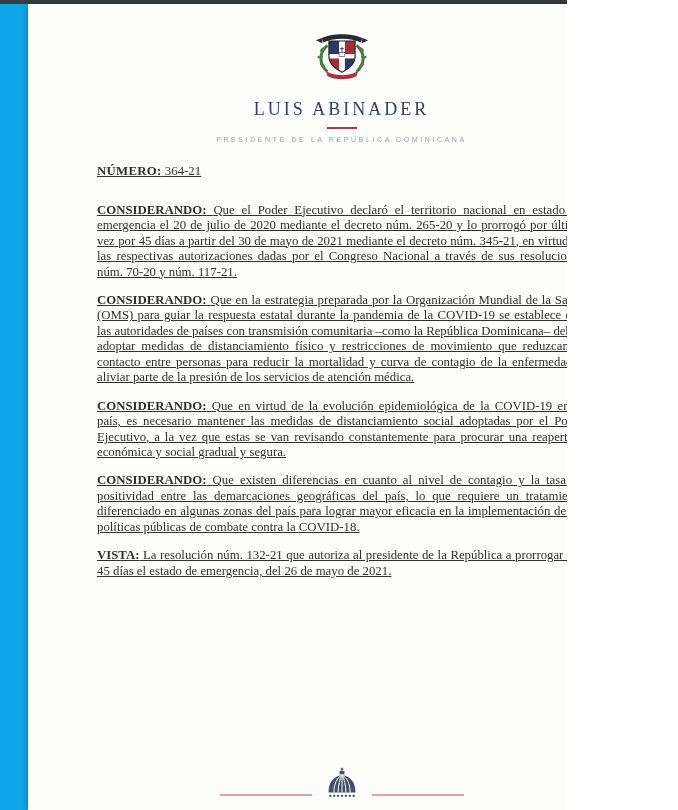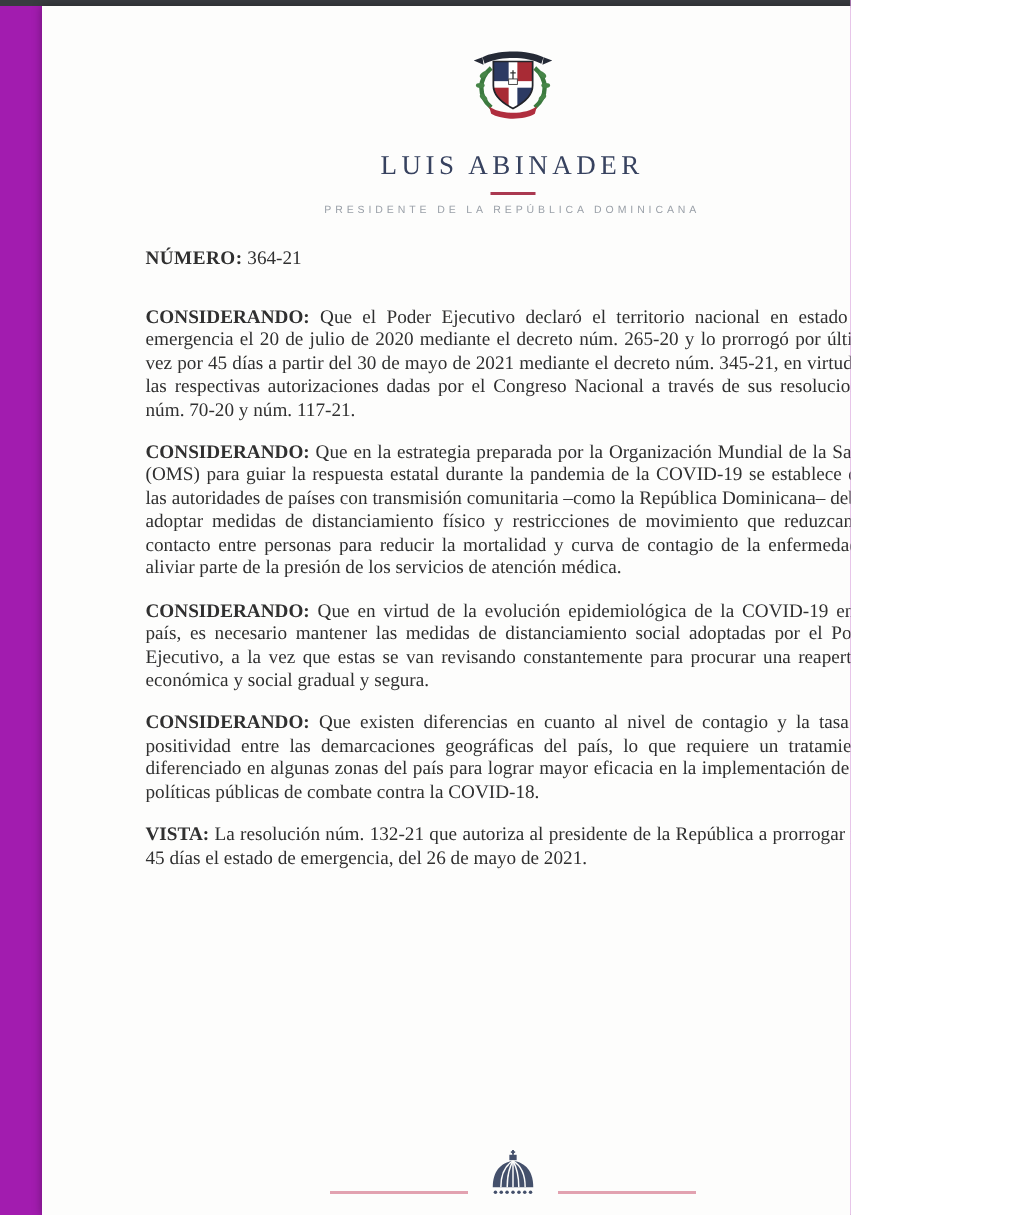--- a/index.html
+++ b/index.html
@@ -1,20 +1,20 @@
 <!DOCTYPE html>
 <html><head>
 <meta charset="utf-8">
 <style>
   html, body { margin: 0; padding: 0; }
   .stage {
     position: relative;
     width: 567px;
     height: 810px;
-    background: #a21caf;
+    background: #0ea5e9;
     overflow: hidden;
     font-family: "Liberation Serif", serif;
   }
   .top-bar {
     position: absolute;
     left: 0; top: 0;
     width: 100%; height: 4px;
     background: #393c40;
   }
   .page {
@@ -42,20 +42,21 @@
     font-family: "Liberation Sans", sans-serif;
     font-size: 7px;
     letter-spacing: 2.6px;
     color: #9aa0a8;
   }
   .content {
     padding: 21px 71px 0 69px;
     color: #303030;
     font-size: 12.8px;
     line-height: 15.5px;
+    text-decoration: underline;
   }
   .numero { margin-bottom: 23px; }
   .numero b { letter-spacing: .3px; }
   .para {
     text-align: justify;
     margin-bottom: 9px;
   }
   .para .plabel { font-weight: bold; }
   .page-number {
     position: absolute;

